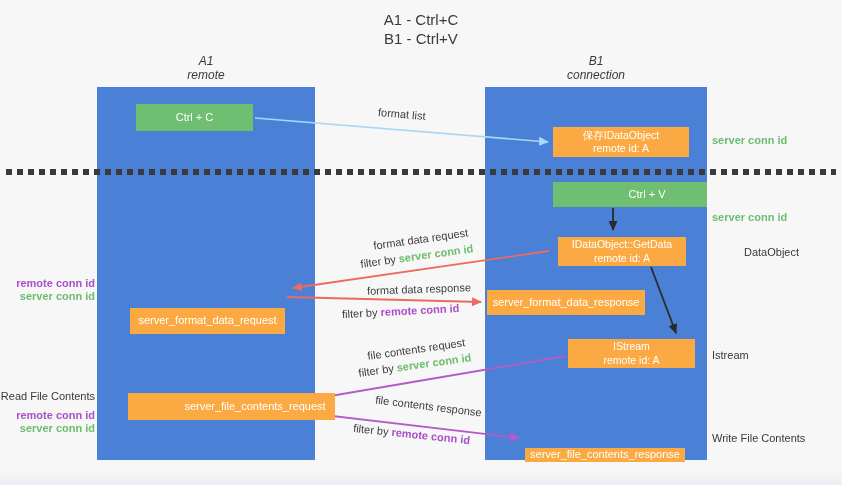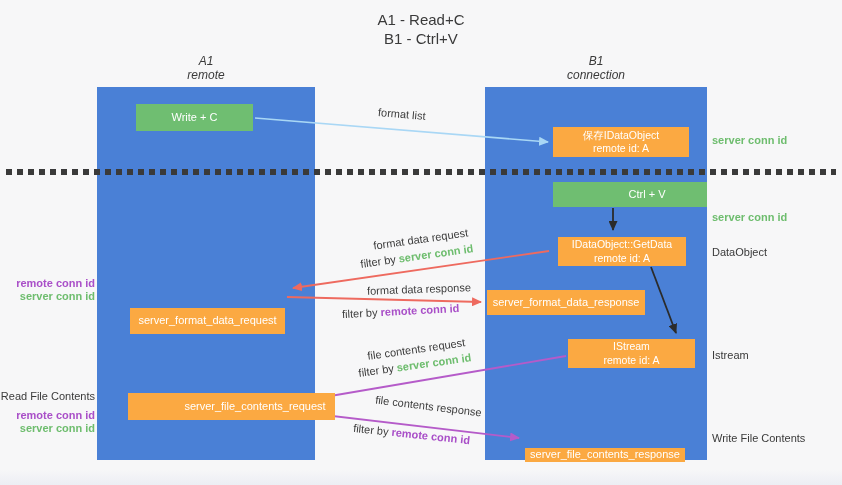--- a/index.html
+++ b/index.html
@@ -68,34 +68,34 @@
   .lbl-fcresp-filter{ left: 353px; top: 428px; transform: rotate(6deg); }
   .green-id  { color: #6ebd6e; font-weight: bold; }
   .purple-id { color: #a94fc8; font-weight: bold; }
   .side-label {
     position: absolute; font-size: 11px; line-height: 13px; white-space: nowrap;
   }
   .side-right { left: 712px; }
   .side-left  { left: 0; width: 95px; text-align: right; }
   .sr-conn-top { top: 134px; }
   .sr-conn-mid { top: 211px; }
-  .sr-dataobject { top: 246px; color: #3a3a3a; }
+  .sr-dataobject { top: 246px; color: #3a3a3a; margin-left: 32px; }
   .sr-istream { top: 349px; color: #3a3a3a; }
   .sr-write { top: 432px; color: #3a3a3a; }
   .sl-pair-top { top: 277px; }
   .sl-read { top: 390px; color: #3a3a3a; }
   .sl-pair-bottom { top: 409px; }
 </style>
 </head>
 <body>
 
 <div class="canvas">
 
   <div class="title">
-    <div>A1 - Read+C</div>
+    <div>A1 - Ctrl+C</div>
     <div>B1 - Ctrl+V</div>
   </div>
 
   <div class="lane-header left">
     <div>A1</div>
     <div>remote</div>
   </div>
   <div class="lane-header right">
     <div>B1</div>
     <div>connection</div>
@@ -131,21 +131,21 @@
     <line x1="549" y1="251" x2="293" y2="288" stroke="#ee6a5f" stroke-width="1.8" marker-end="url(#m-red)"></line>
 
     <line x1="287" y1="297" x2="481" y2="302" stroke="#ee6a5f" stroke-width="1.8" marker-end="url(#m-red)"></line>
 
     <line x1="566" y1="356" x2="295" y2="402" stroke="#b55bc9" stroke-width="1.8" marker-end="url(#m-purple)"></line>
 
     <line x1="290" y1="411" x2="519" y2="438" stroke="#b55bc9" stroke-width="1.8" marker-end="url(#m-purple)"></line>
   </svg>
 
   <div class="node green n-ctrl-c">
-    <span>Write + C</span>
+    <span>Ctrl + C</span>
   </div>
 
   <div class="node orange n-save-obj">
     <span>保存IDataObject</span>
     <span>remote id: A</span>
   </div>
 
   <div class="node green n-ctrl-v">
     <span>Ctrl + V</span>
   </div>

